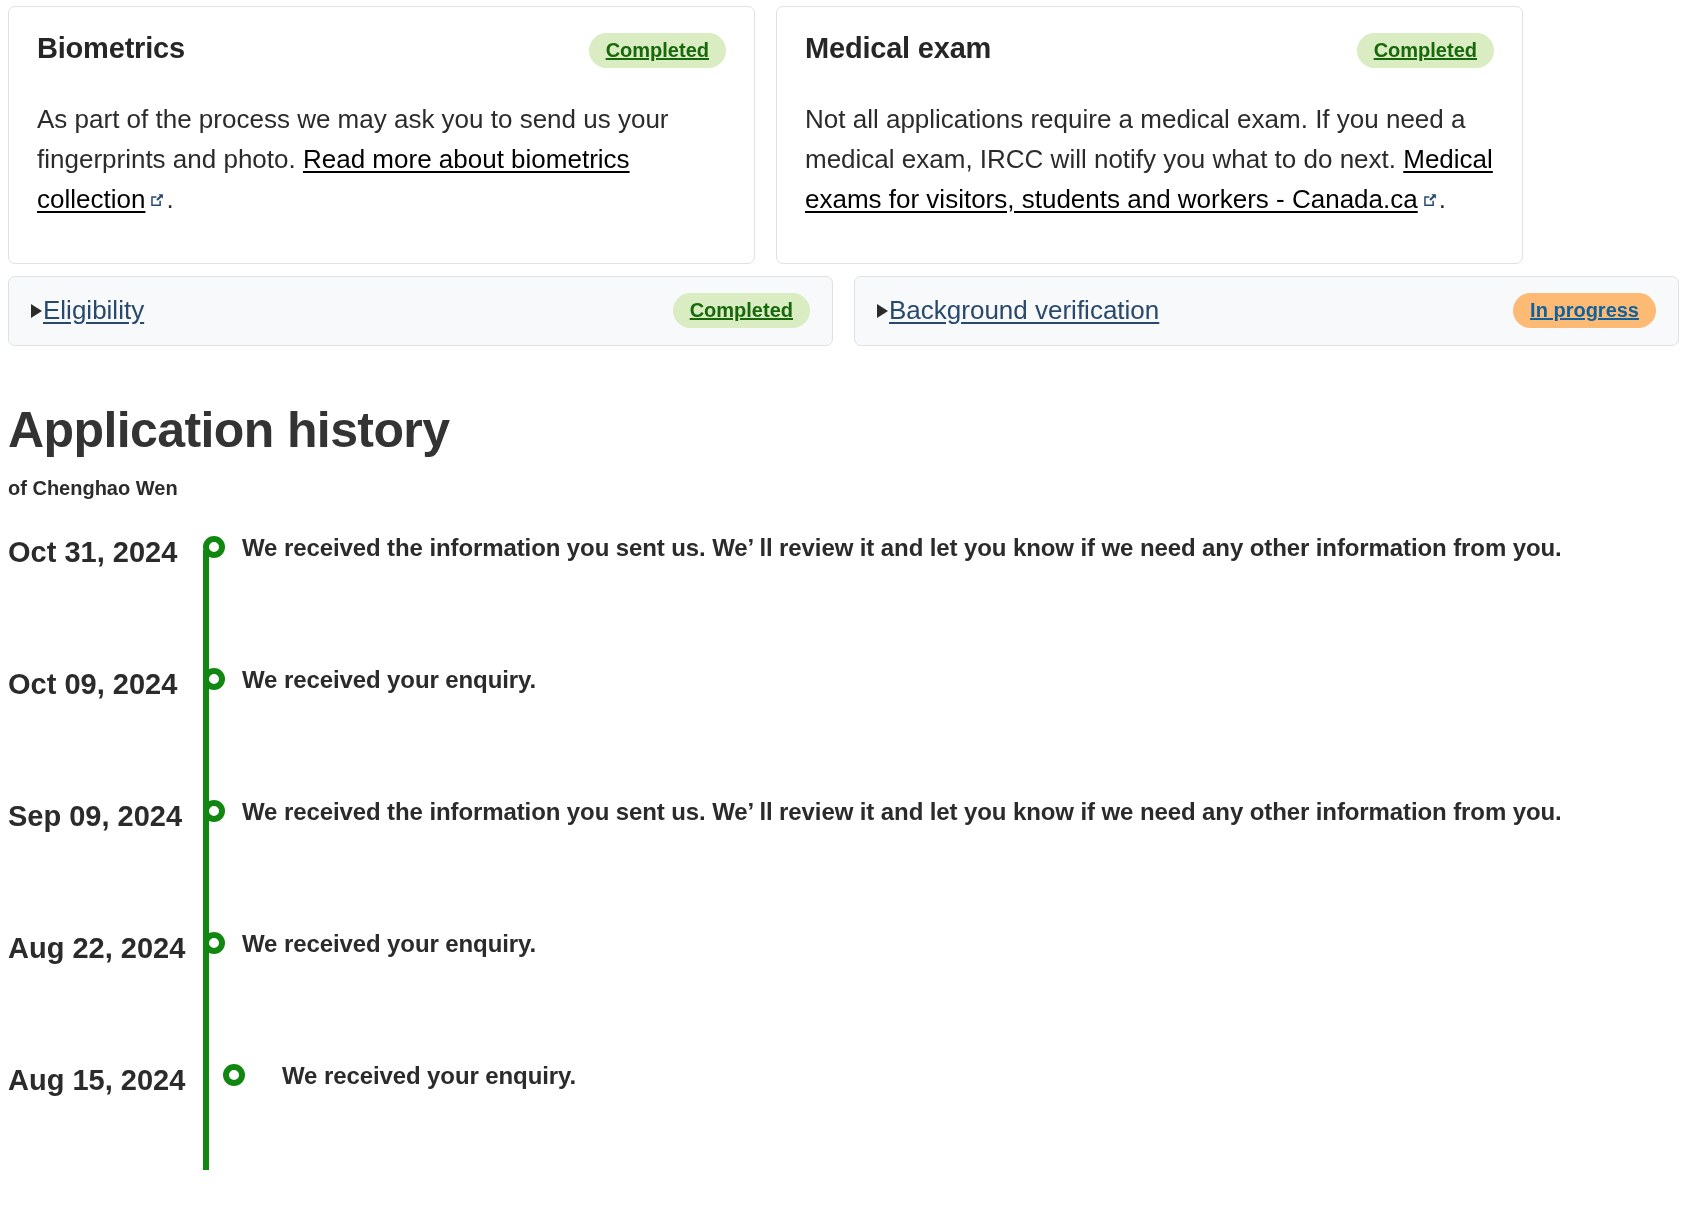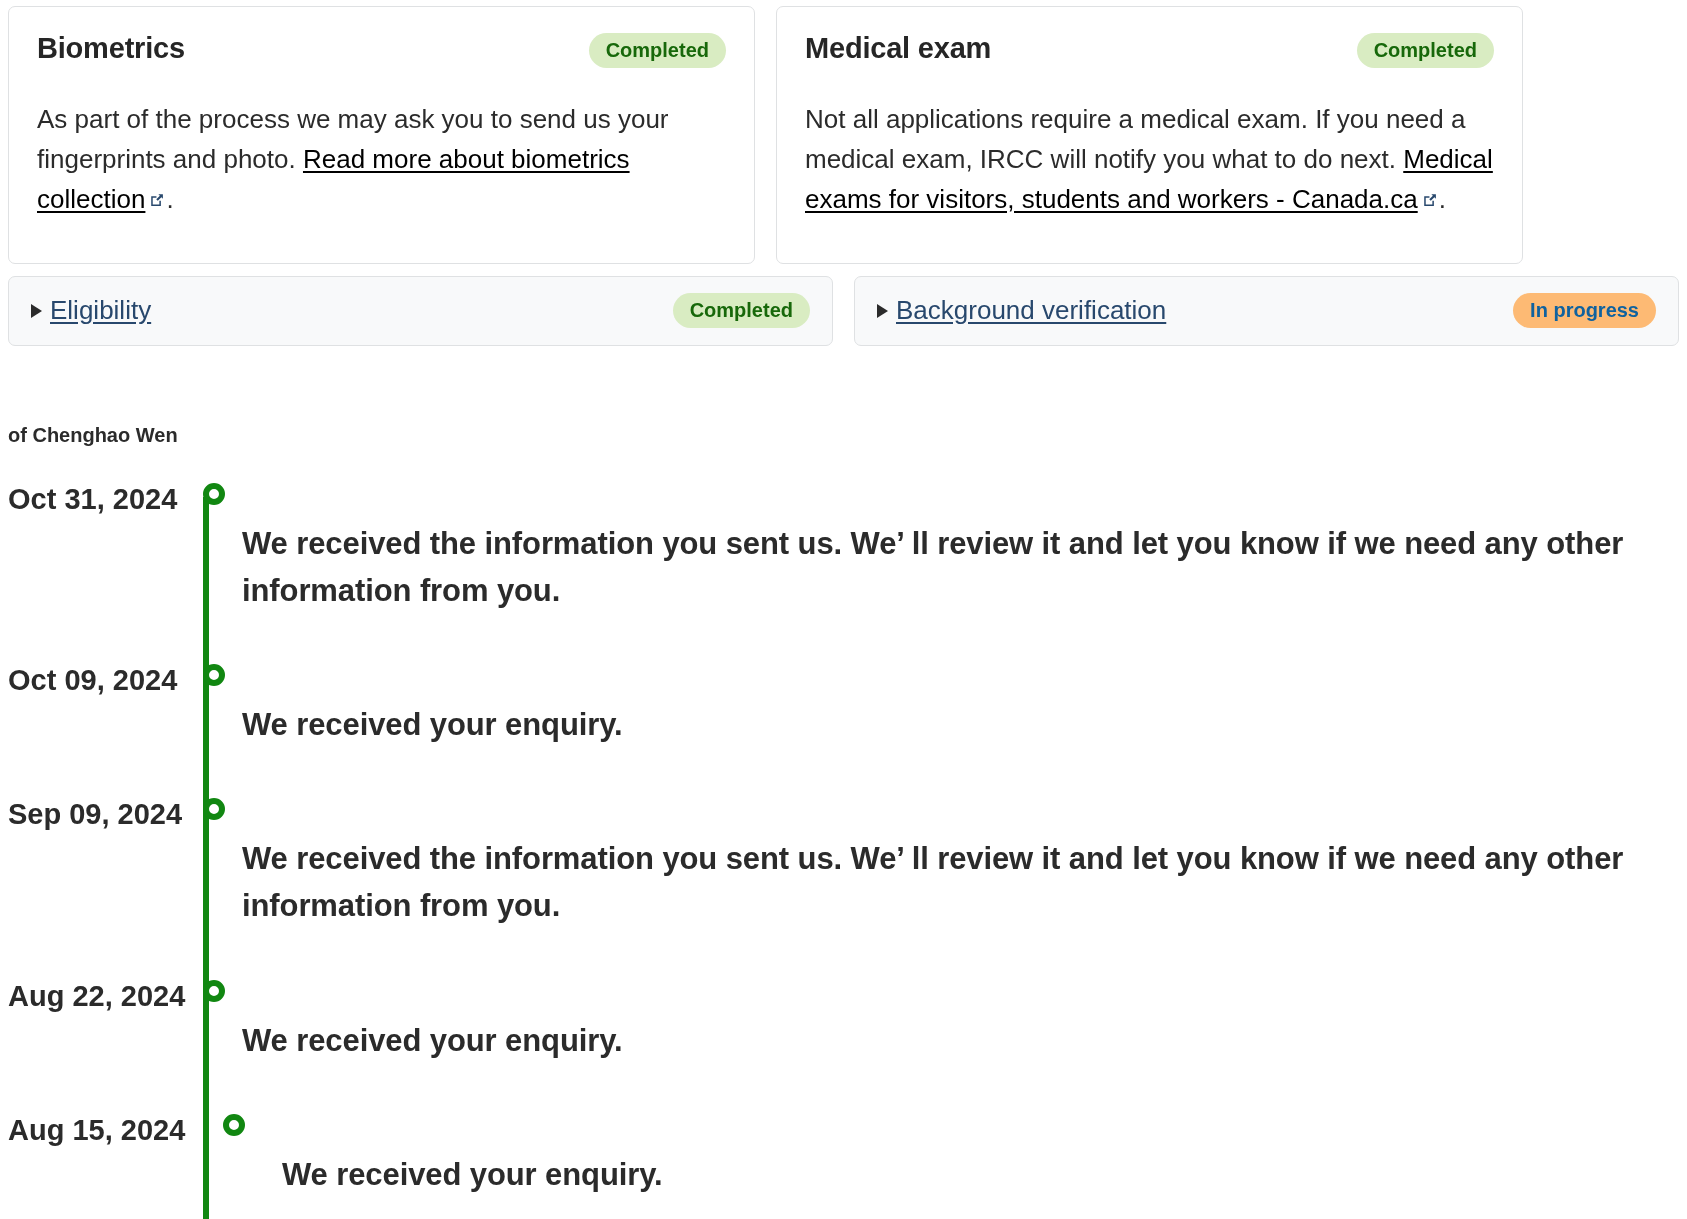--- a/index.html
+++ b/index.html
@@ -45,20 +45,21 @@
     letter-spacing: -0.2px;
   }
   .badge {
     display: inline-block;
     border-radius: 999px;
     font-size: 20px;
     font-weight: bold;
     padding: 7px 17px 8px 17px;
     line-height: 1;
     white-space: nowrap;
+    text-decoration: underline;
   }
   .badge-completed {
     background: #d9ecc2;
     color: #17680a;
   }
   .badge-inprogress {
     background: #fdba74;
     color: #0f629f;
   }
   .card-body {
@@ -98,21 +99,21 @@
     box-sizing: border-box;
     padding: 16px 22px 17px 22px;
     display: flex;
     align-items: center;
     justify-content: space-between;
     min-height: 56px;
   }
   .acc-left {
     display: flex;
     align-items: center;
-    gap: 8px;
+    gap: 1px;
   }
   .tri {
     width: 0;
     height: 0;
     border-left: 11px solid #2b2b2b;
     border-top: 7px solid transparent;
     border-bottom: 7px solid transparent;
     flex: none;
   }
   .acc-label {
@@ -185,27 +186,26 @@
   }
   .tl-dot {
     width: 22px;
     height: 22px;
     border-radius: 50%;
     background: #ffffff;
     border: 6px solid #118711;
     box-sizing: border-box;
   }
   .tl-text {
-    font-size: 31px;
+    font-size: 24px;
     font-weight: bold;
     line-height: 1.52;
     color: #2b2b2b;
     padding-top: 0;
     letter-spacing: -0.1px;
-    margin-top: 43px;
   }
 </style>
 </head>
 <body>
 
 <div class="cards-row">
 
   <div class="card">
     <div class="card-head">
       <div class="card-title">Biometrics</div>
@@ -248,20 +248,21 @@
     <div class="acc-left">
       <span class="tri"></span>
       <span class="acc-label">Background verification</span>
     </div>
     <span class="badge badge-inprogress">In progress</span>
   </div>
 
 </div>
 
 <div class="history">
+  <h2 class="hist-title">Application history</h2>
   <div class="hist-sub">of Chenghao Wen</div>
 
   <div class="timeline">
     <div class="tl-line"></div>
 
     <div class="tl-item">
       <div class="tl-date">Oct 31, 2024</div>
       <div class="tl-dot-cell">
         <div class="tl-dot"></div>
       </div>

